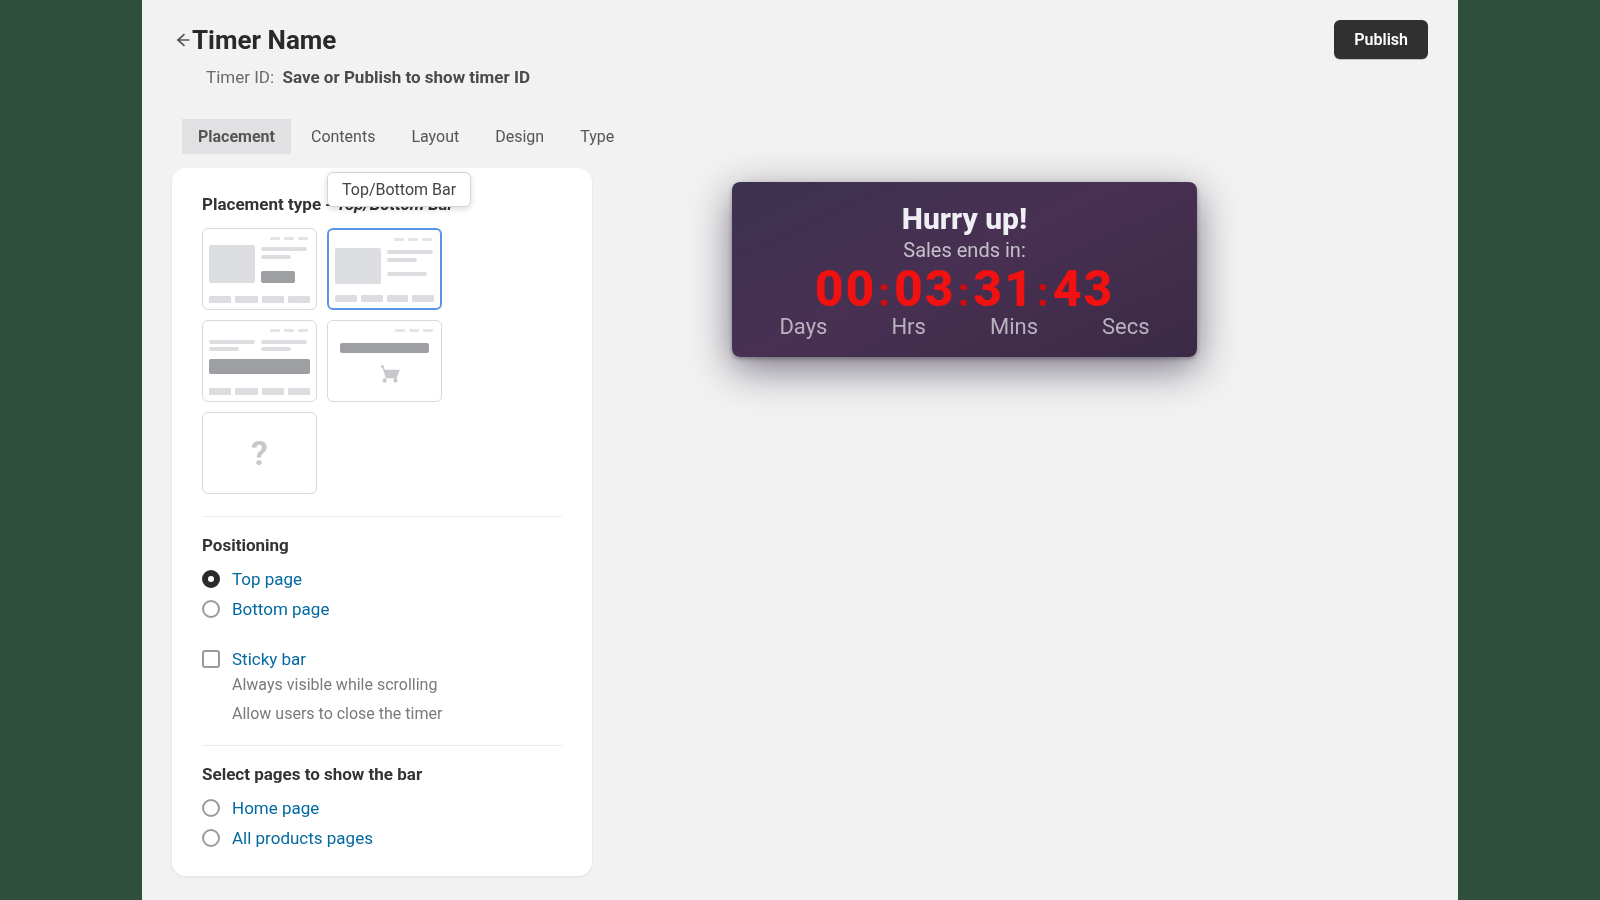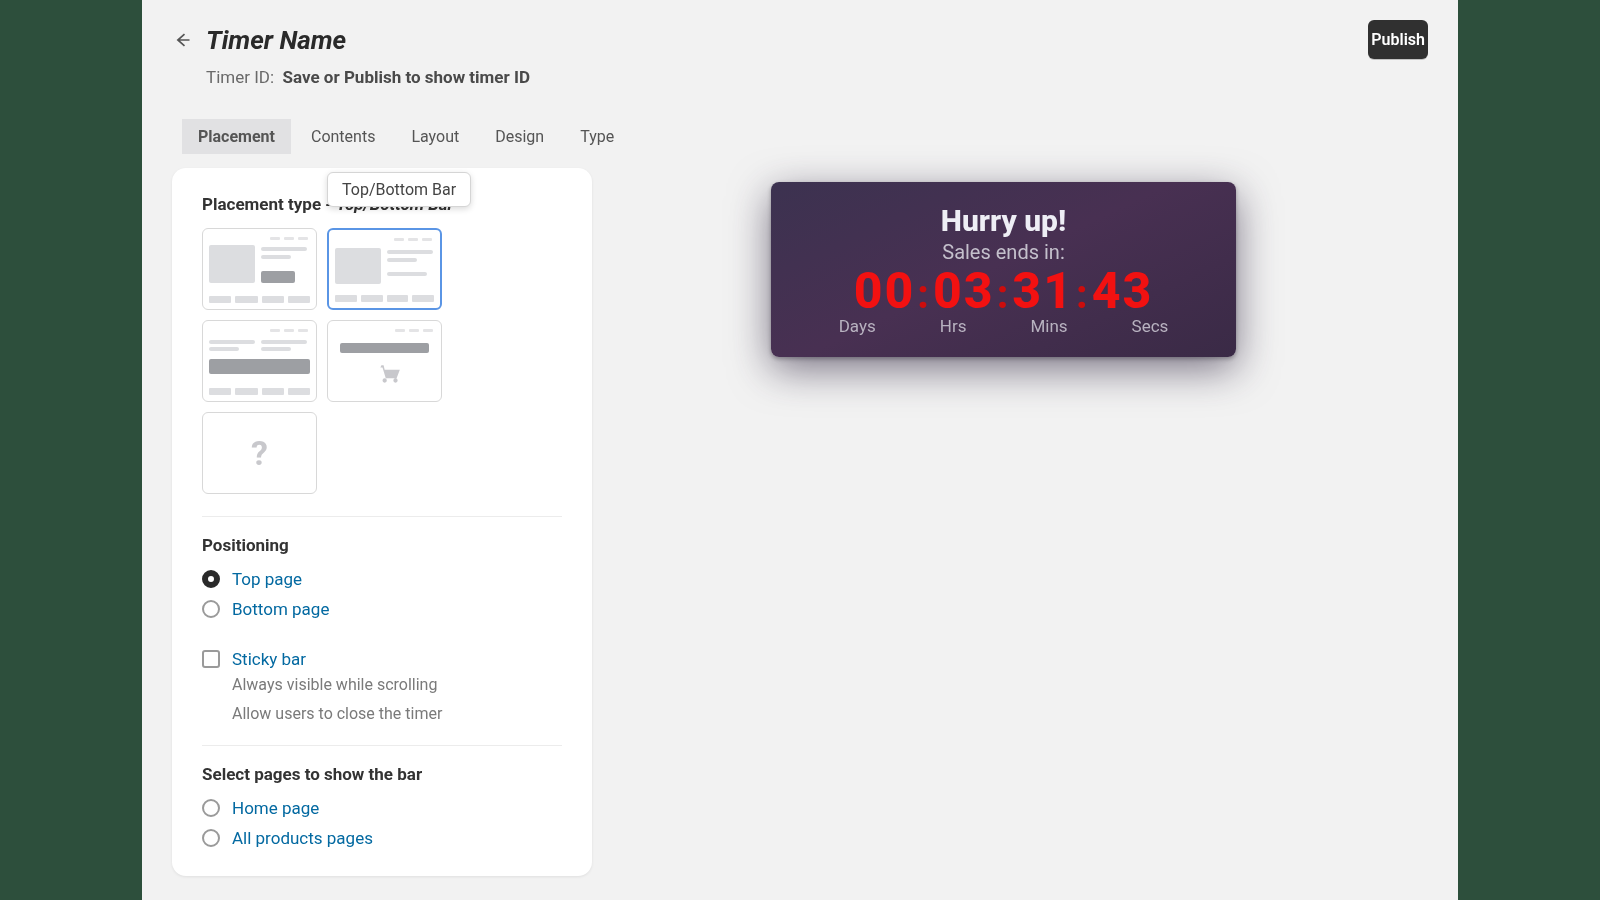--- a/index.html
+++ b/index.html
@@ -32,32 +32,32 @@
     background:var(--bg);
     padding:18px 30px 0 30px;
   }
   
   .header{
     display:flex;
     align-items:center;
     justify-content:space-between;
     padding:0 0 2px 0;
   }
-  .title-wrap{display:flex;align-items:center;gap:14px;font-style:italic;}
+  .title-wrap{display:flex;align-items:center;}
   .back-btn{
     width:20px;height:20px;display:flex;align-items:center;justify-content:center;
     color:#555;cursor:pointer;
   }
   .back-btn svg{width:20px;height:20px;stroke:#555;stroke-width:2;fill:none;}
   .title{
     font-size:26px;font-weight:700;color:#2a2a2a;
   }
   .publish{
     background:#303030;color:#fff;border:none;border-radius:6px;
-    padding:10px 3px;font-size:16px;font-weight:600;cursor:pointer;
+    padding:10px 20px;font-size:16px;font-weight:600;cursor:pointer;
     box-shadow:0 1px 0 rgba(0,0,0,.2);
   }
   .subtitle{
     margin:6px 0 0 34px;color:#6a6a6a;font-size:17px;
   }
   .subtitle b{color:#4a4a4a;font-weight:700;}
   
   .tabs{
     display:flex;gap:4px;margin:32px 0 0 10px;
   }
@@ -118,31 +118,30 @@
     box-shadow:0 2px 6px rgba(0,0,0,.15);
     z-index:5;
   }
   
   .preview{
     width:465px;height:175px;border-radius:8px;
     background:linear-gradient(155deg,#3c3250 0%,#483052 48%,#3a2a46 100%);
     box-shadow:0 12px 40px rgba(44,34,60,.6),0 2px 4px rgba(0,0,0,.3);
     display:flex;flex-direction:column;align-items:center;justify-content:center;
     margin-top:14px;
-    margin-left:39px;
   }
   .pv-title{font-size:30px;font-weight:800;color:#eeeef5;}
   .pv-sub{font-size:20px;color:#c4c0cc;margin-top:2px;}
   .pv-timer{
     font-size:50px;font-weight:800;color:#f21111;
     letter-spacing:2px;margin-top:-2px;
     display:flex;align-items:baseline;
   }
   .pv-colon{color:#cc0d0d;font-size:40px;padding:0 2px;}
-  .pv-labels{display:flex;gap:64px;color:#b8b2c0;font-size:17px;margin-top:-4px;}
+  .pv-labels{display:flex;gap:64px;color:#b8b2c0;font-size:22px;margin-top:-4px;}
 </style>
 </head>
 <body>
 
 <div class="frame-left"></div>
 <div class="frame-right"></div>
 
 <div class="page">
 
   <div class="header">

